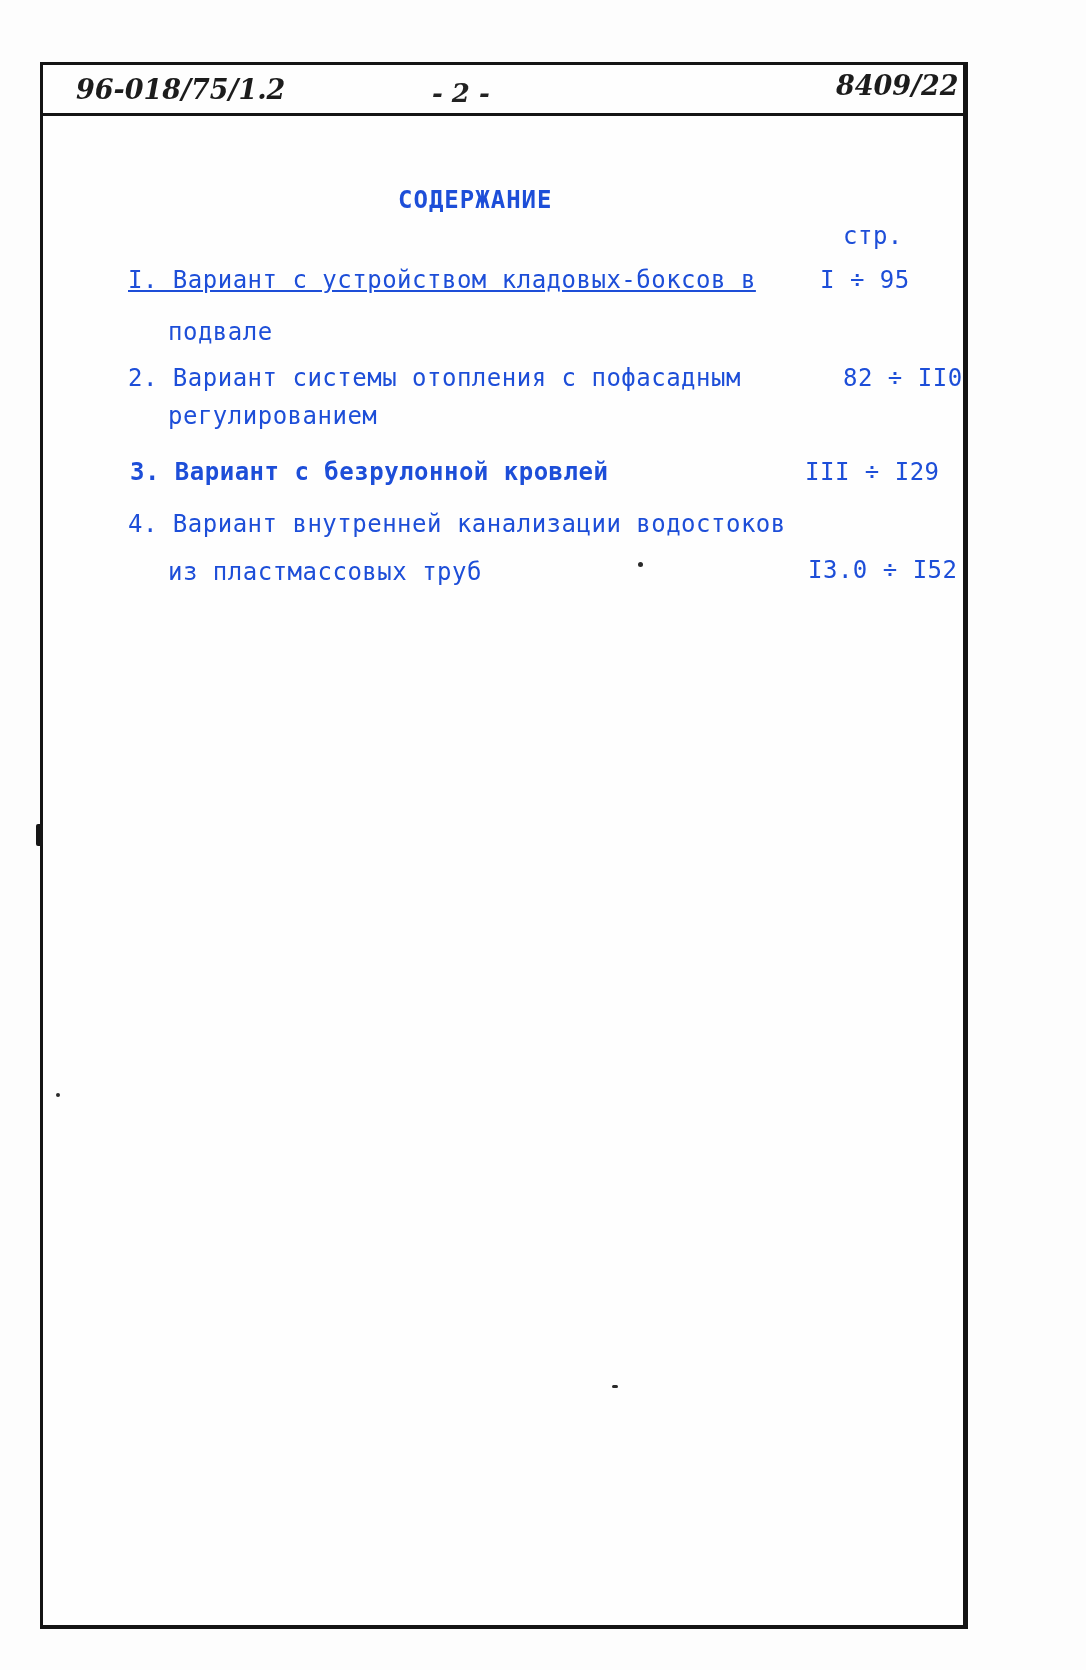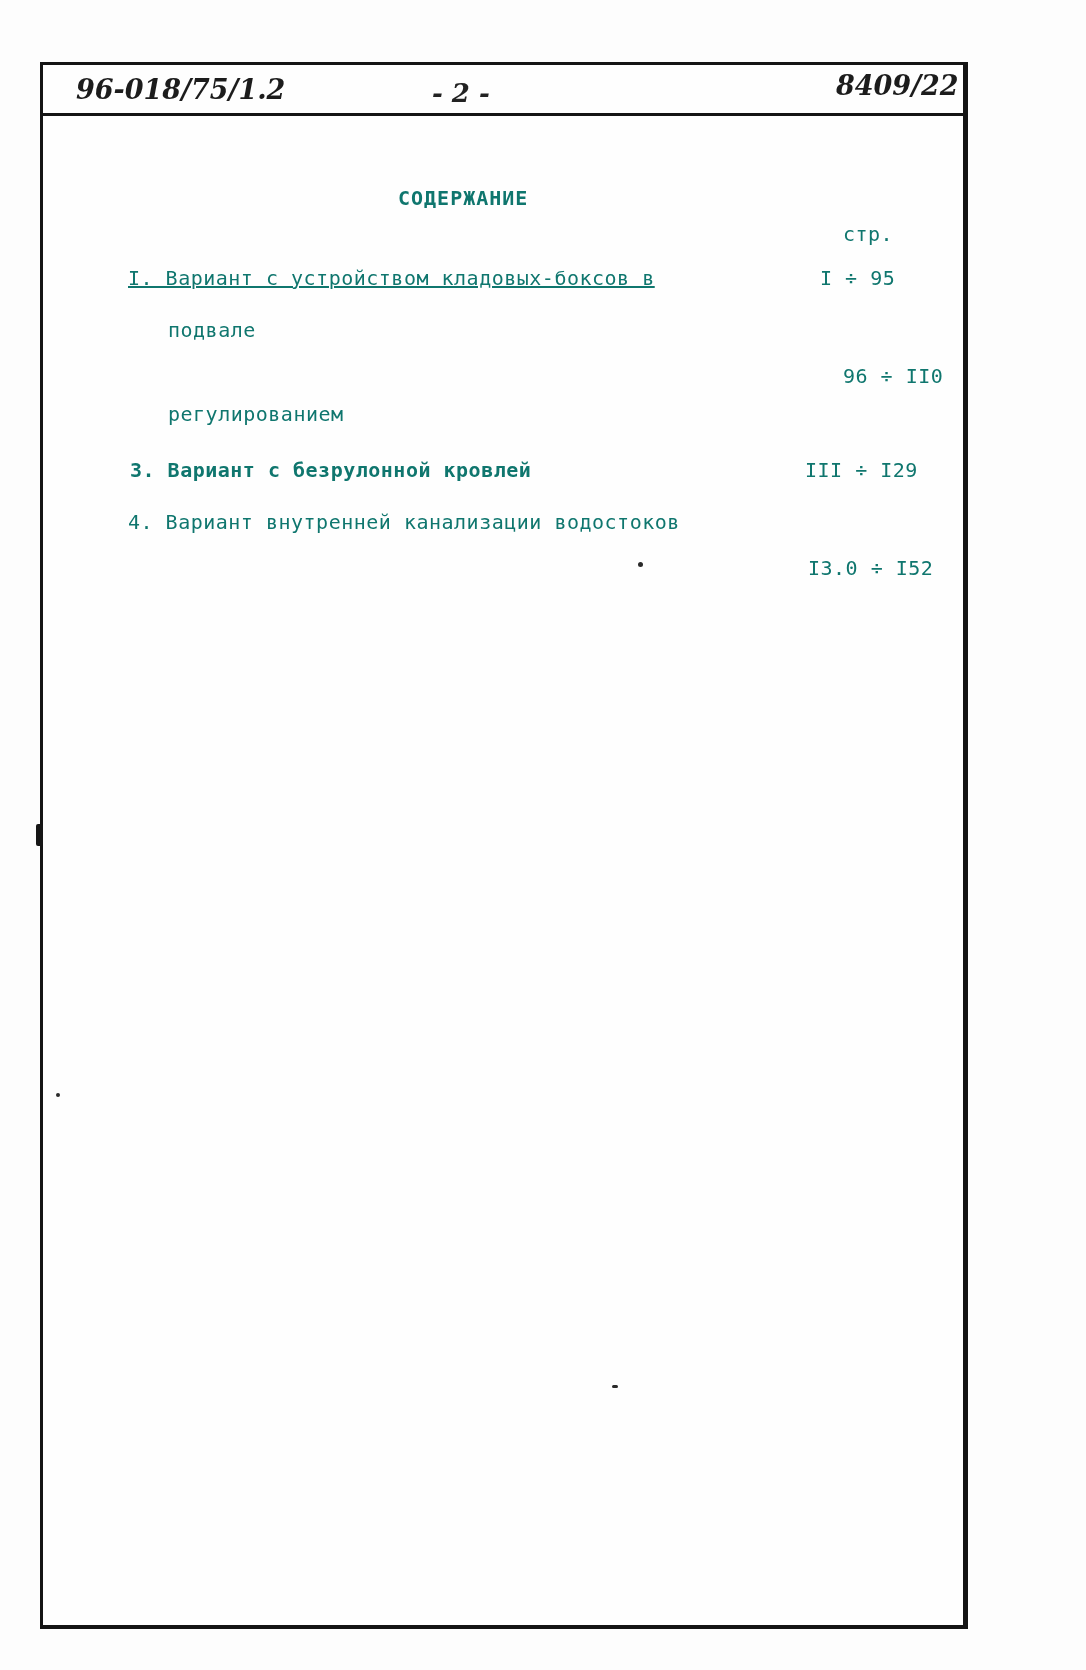--- a/index.html
+++ b/index.html
@@ -38,22 +38,22 @@
   }
   .handwritten {
     font-family: "DejaVu Serif", serif;
     font-style: italic;
     font-weight: 600;
     font-size: 27px;
     color: #1c1c1c;
   }
   .typed {
     font-family: "DejaVu Sans Mono", monospace;
-    font-size: 20px;
-    color: #0f766e;
+    font-size: 24px;
+    color: #1d4ed8;
     white-space: nowrap;
     letter-spacing: 0.5px;
   }
   .abs { position: absolute; }
 
   .doc-number   { left: 76px;  top: 74px; text-align: right; }
   .page-number  { left: 432px; top: 78px; font-family: "DejaVu Serif", serif; font-style: italic; font-weight: 600; font-size: 26px; }
   .doc-code     { left: 836px; top: 70px; text-align: right; }
 
   .toc-title    { left: 398px; top: 186px; font-weight: bold; letter-spacing: 1px; }
@@ -105,27 +105,29 @@
   <div class="abs handwritten doc-code">8409/22</div>
 
   <div class="abs typed toc-title">СОДЕРЖАНИЕ</div>
 
   <div class="abs typed pages-label">стр.</div>
 
   <div class="abs typed i1-l1">I. Вариант с устройством кладовых-боксов в</div>
   <div class="abs typed i1-l2">подвале</div>
   <div class="abs typed i1-pg">I ÷ 95</div>
 
+  <div class="abs typed i2-l1">2. Вариант системы отопления с пофасадным</div>
   <div class="abs typed i2-l2">регулированием</div>
-  <div class="abs typed i2-pg">96 ÷ II0</div>
+  <div class="abs typed i2-pg">82 ÷ II0</div>
 
   <div class="abs typed i3-l1">3. Вариант с безрулонной кровлей</div>
   <div class="abs typed i3-pg">III ÷ I29</div>
 
   <div class="abs typed i4-l1">4. Вариант внутренней канализации водостоков</div>
+  <div class="abs typed i4-l2">из пластмассовых труб</div>
   <div class="abs typed i4-pg">I3.0 ÷ I52</div>
 
   <div class="speck speck-1"></div>
   <div class="speck speck-2"></div>
   <div class="speck speck-3"></div>
   <div class="edge-mark"></div>
 
 </div>
 
 </body></html>

